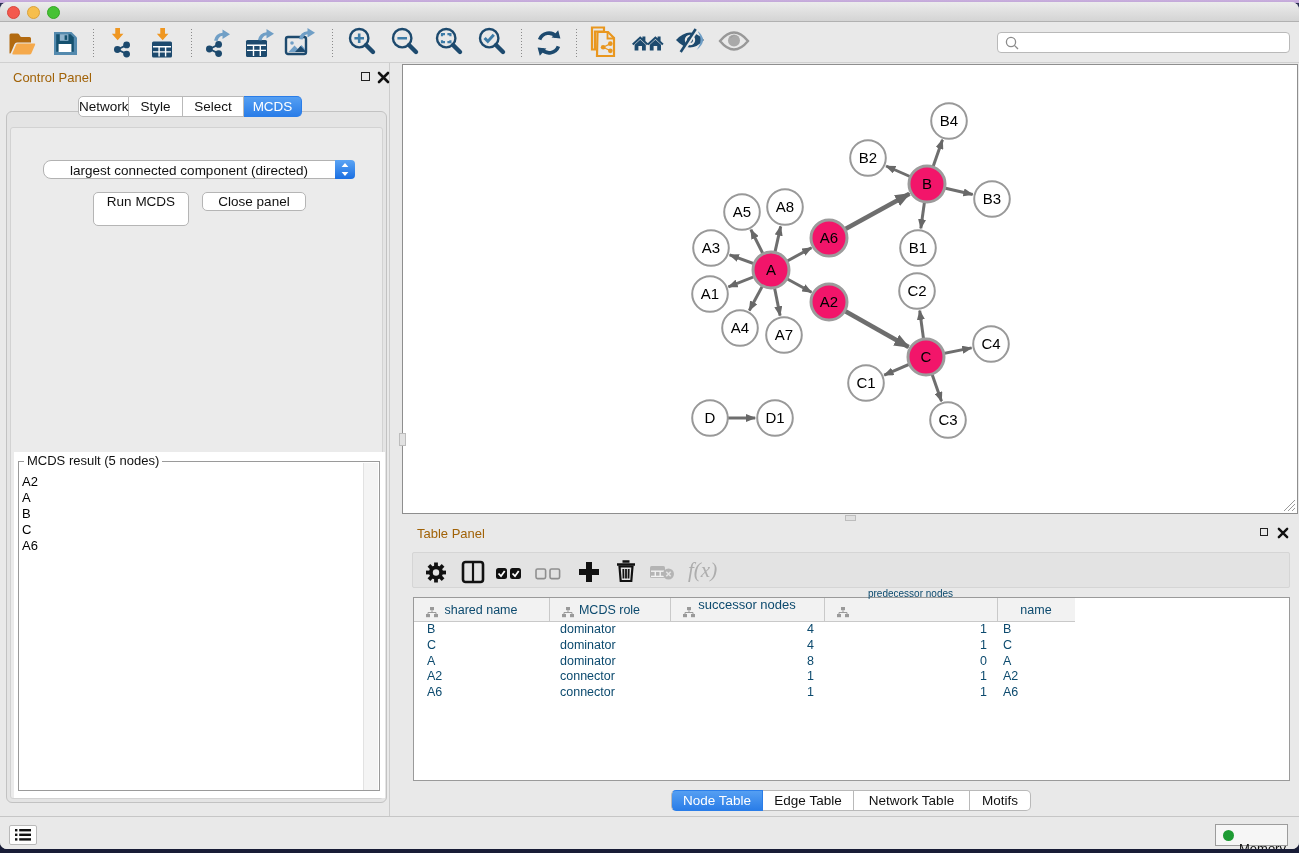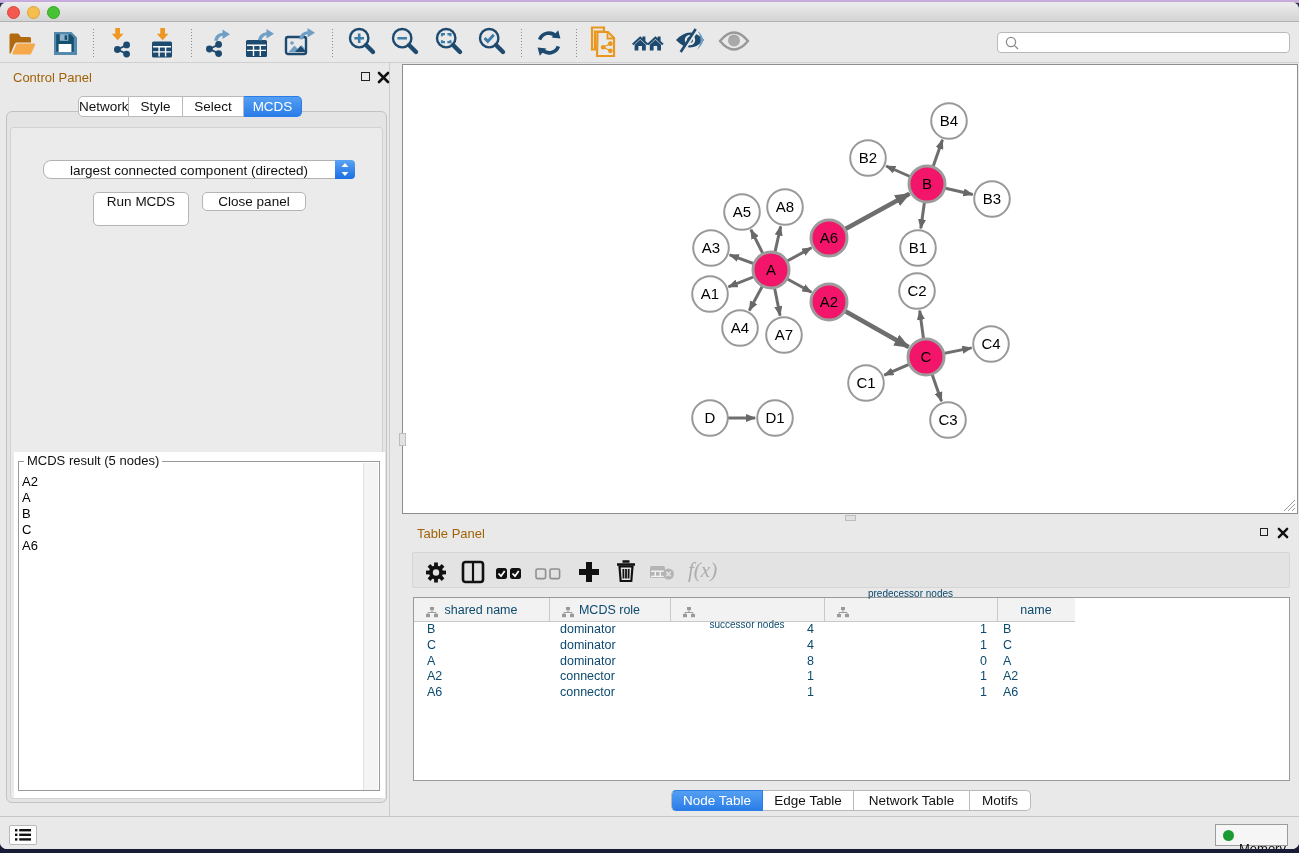--- a/index.html
+++ b/index.html
@@ -402,21 +402,21 @@
 <div style="position:absolute;left:281px;top:82.5px"><svg width="12" height="11" viewBox="0 0 12 11" style="vertical-align:-1px">
             <g fill="#9a9a9a">
               <rect x="4" y="0" width="4" height="3.2"></rect>
               <rect x="0" y="7" width="4" height="3.2"></rect>
               <rect x="8" y="7" width="4" height="3.2"></rect>
             </g>
             <g stroke="#9a9a9a" stroke-width="1">
               <path d="M6 3.2 V5.5 M2 7 V5.5 H10 V7" fill="none"></path>
             </g>
           </svg></div>
-<div class="cell" style="left:268px;top:99px;width:154px;text-align:center;font-size:10px">successor nodes</div>
+<div class="cell" style="left:268px;top:77px;width:154px;text-align:center;font-size:13px">successor nodes</div>
 <div style="position:absolute;left:422px;top:78px;width:1px;height:24px;background:#c9c9c9"></div>
 <div style="position:absolute;left:435px;top:82.5px"><svg width="12" height="11" viewBox="0 0 12 11" style="vertical-align:-1px">
             <g fill="#9a9a9a">
               <rect x="4" y="0" width="4" height="3.2"></rect>
               <rect x="0" y="7" width="4" height="3.2"></rect>
               <rect x="8" y="7" width="4" height="3.2"></rect>
             </g>
             <g stroke="#9a9a9a" stroke-width="1">
               <path d="M6 3.2 V5.5 M2 7 V5.5 H10 V7" fill="none"></path>
             </g>

